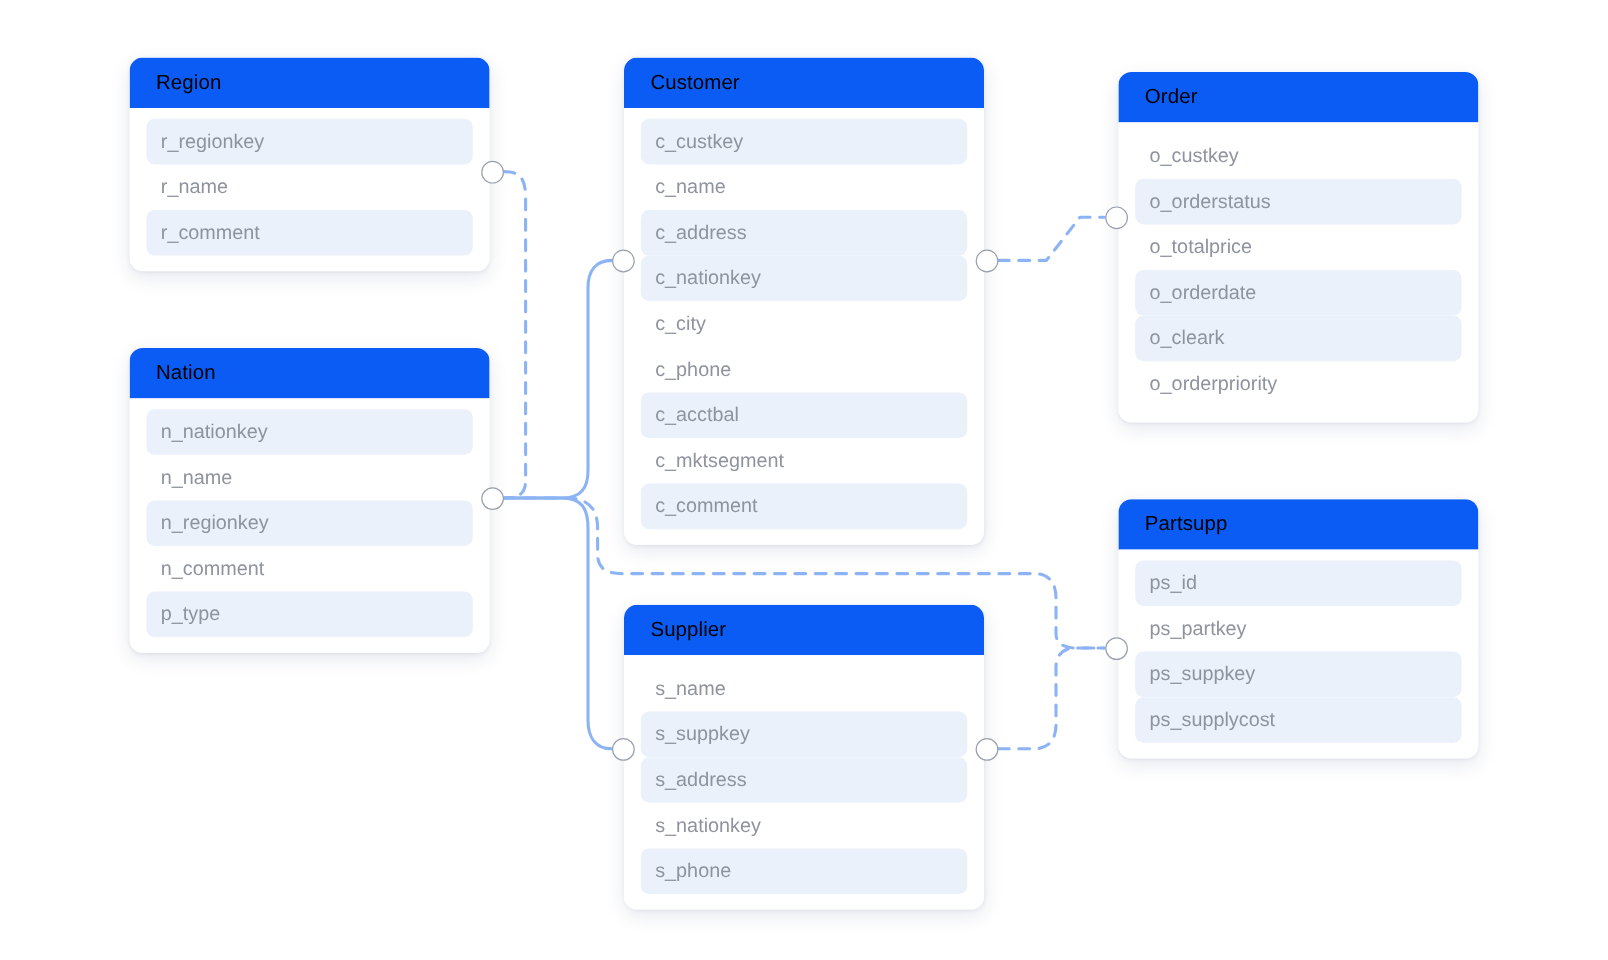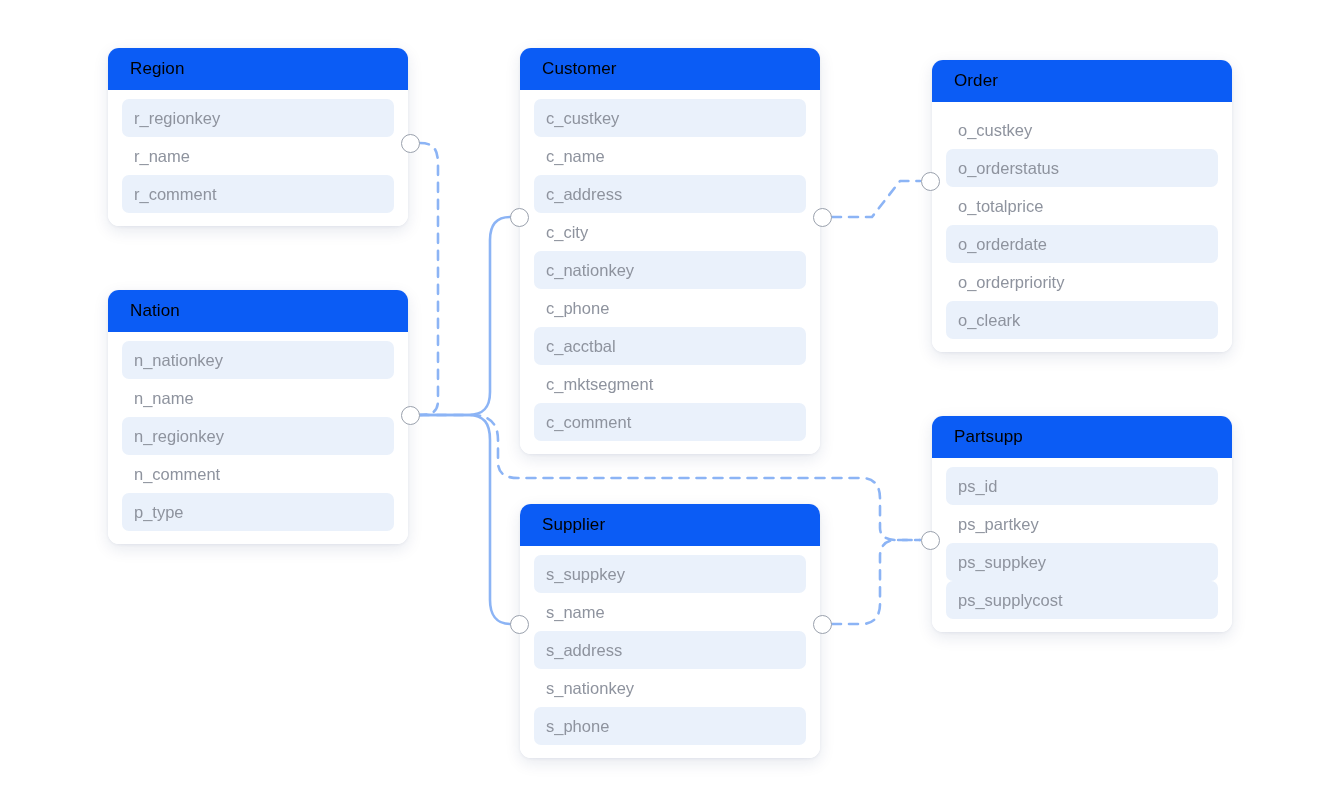--- a/index.html
+++ b/index.html
@@ -142,26 +142,26 @@
         <div class="er-fields">
           <div class="er-field alt">
             <span>c_custkey</span>
           </div>
           <div class="er-field">
             <span>c_name</span>
           </div>
           <div class="er-field alt">
             <span>c_address</span>
           </div>
+          <div class="er-field alt">
+            <span>c_nationkey</span>
+          </div>
           <div class="er-field">
             <span>c_city</span>
           </div>
-          <div class="er-field alt">
-            <span>c_nationkey</span>
-          </div>
           <div class="er-field">
             <span>c_phone</span>
           </div>
           <div class="er-field alt">
             <span>c_acctbal</span>
           </div>
           <div class="er-field">
             <span>c_mktsegment</span>
           </div>
           <div class="er-field alt">
@@ -179,26 +179,26 @@
           </div>
           <div class="er-field alt">
             <span>o_orderstatus</span>
           </div>
           <div class="er-field">
             <span>o_totalprice</span>
           </div>
           <div class="er-field alt">
             <span>o_orderdate</span>
           </div>
+          <div class="er-field alt">
+            <span>o_cleark</span>
+          </div>
           <div class="er-field">
             <span>o_orderpriority</span>
           </div>
-          <div class="er-field alt">
-            <span>o_cleark</span>
-          </div>
         </div>
       </div>
       <div class="er-table" style="left: 932px; top: 416px; width: 300px;">
         <div class="er-header">
           <span>Partsupp</span>
         </div>
         <div class="er-fields">
           <div class="er-field alt">
             <span>ps_id</span>
           </div>
@@ -211,25 +211,25 @@
           <div class="er-field alt">
             <span>ps_supplycost</span>
           </div>
         </div>
       </div>
       <div class="er-table" style="left: 520px; top: 504px; width: 300px;">
         <div class="er-header">
           <span>Supplier</span>
         </div>
         <div class="er-fields">
+          <div class="er-field">
+            <span>s_name</span>
+          </div>
           <div class="er-field alt">
             <span>s_suppkey</span>
-          </div>
-          <div class="er-field">
-            <span>s_name</span>
           </div>
           <div class="er-field alt">
             <span>s_address</span>
           </div>
           <div class="er-field">
             <span>s_nationkey</span>
           </div>
           <div class="er-field alt">
             <span>s_phone</span>
           </div>

